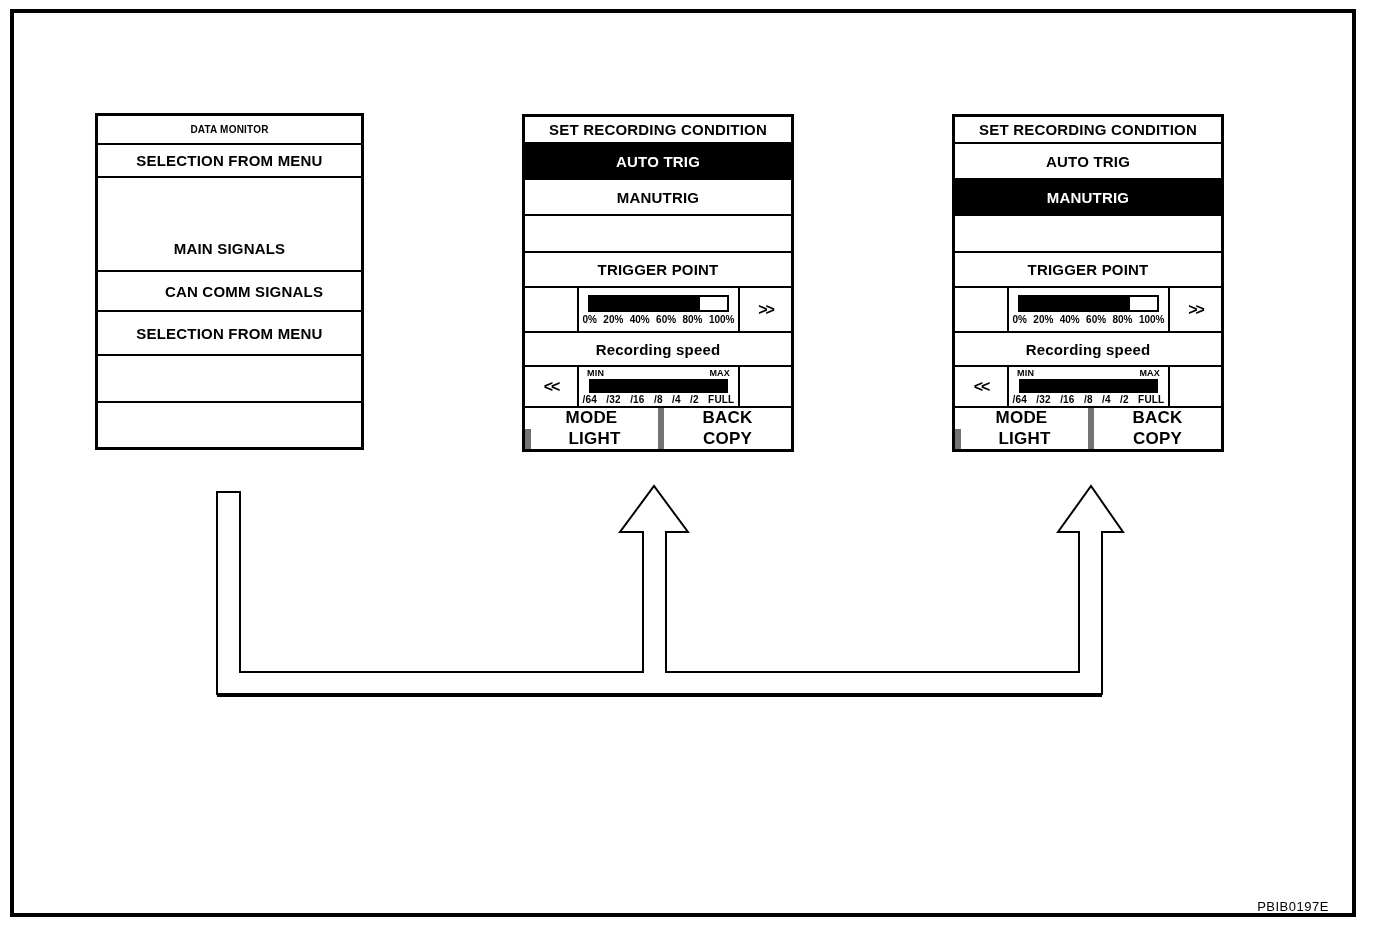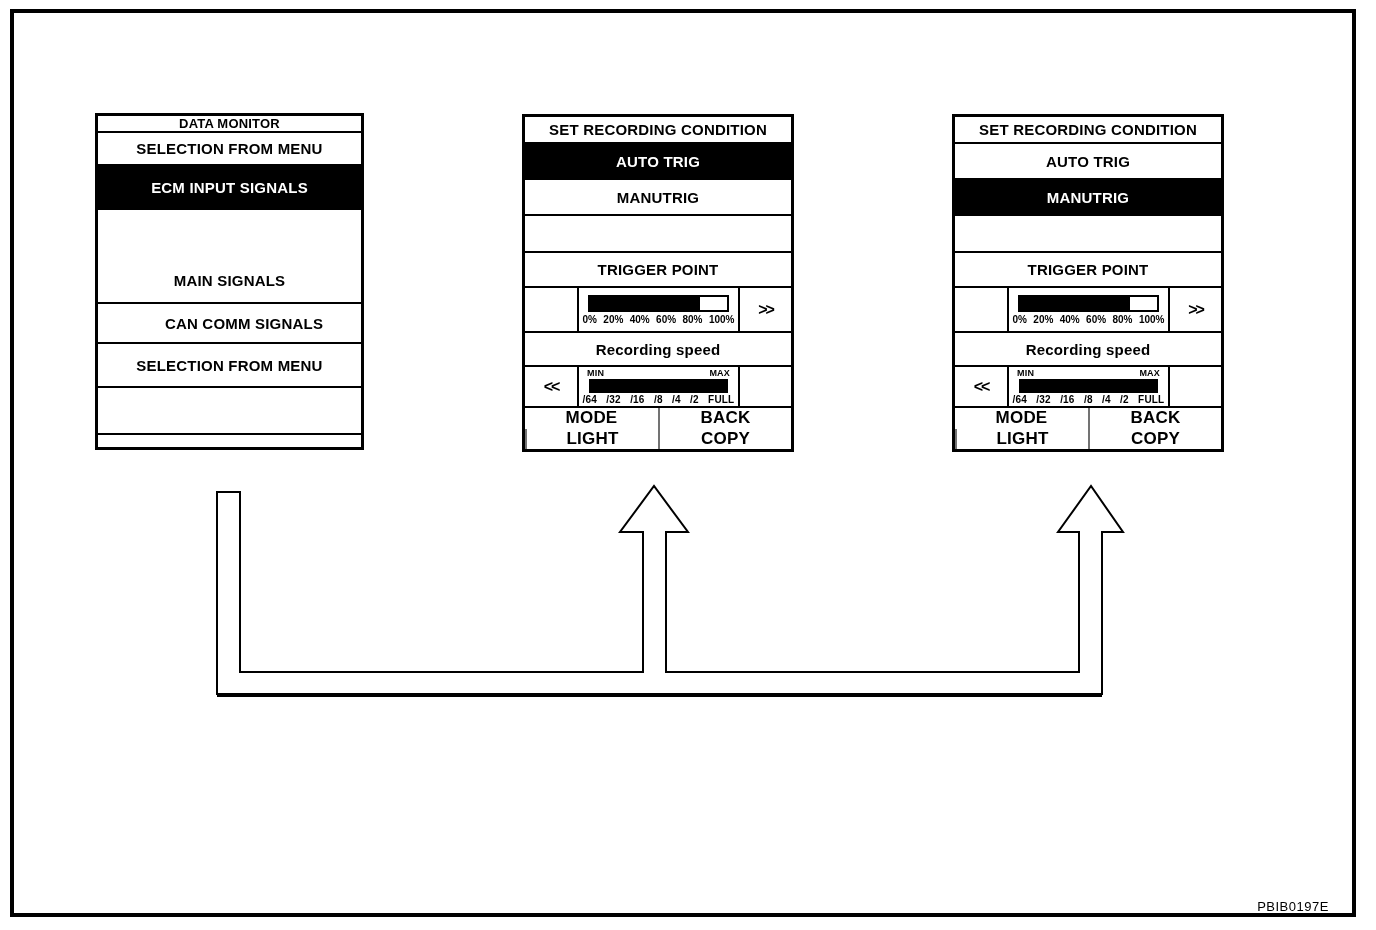--- a/index.html
+++ b/index.html
@@ -16,21 +16,21 @@
   .row.grow{flex:1;}
   .inv{background:#000;color:#fff;}
   
   .split{display:grid;padding:0;align-items:stretch;justify-items:stretch;}
   .trig-row,.speed-row{grid-template-columns:52px 163px 1fr;}
   .cell{box-sizing:border-box;display:flex;flex-direction:column;
         align-items:center;justify-content:center;}
   .cell.bordered{border-left:2px solid #000;border-right:2px solid #000;}
   .keys{grid-template-columns:1fr 1fr;}
   .key{box-sizing:border-box;display:flex;align-items:center;justify-content:center;
-       font-weight:bold;font-size:17px;border-left:2px solid #737373;}
+       font-weight:bold;font-size:17px;border-left:6px solid #737373;}
   .key:first-child{border-left:none;}
   
   .bar-outline{width:137px;height:13px;border:2px solid #000;box-sizing:content-box;
                background:#fff;}
   .bar-fill{height:100%;background:#000;}
   .scale{display:flex;justify-content:space-between;width:152px;
          font-weight:bold;font-size:10px;margin-top:2px;letter-spacing:0;}
   .minmax{display:flex;justify-content:space-between;width:143px;
           font-weight:bold;font-size:9px;margin-bottom:1px;}
   .speed-bar{width:139px;height:14px;background:#fff;border:0;}
@@ -43,23 +43,22 @@
   .arrow-svg{position:absolute;left:200px;top:470px;}
 </style>
 </head>
 <body>
 
 <div id="stage">
 
   <div class="frame"></div>
 
   <div class="panel" style="left:95px;top:113px;width:269px;height:337px;">
-    <div class="row" style="height:17px;font-size:13px;">DATA MONITOR</div>
+    <div class="row" style="height:29px;font-size:10px;">DATA MONITOR</div>
     <div class="row" style="height:33px;">SELECTION FROM MENU</div>
-    <div class="row inv" style="height:44px;">ECM INPUT SIGNALS</div>
     <div class="row" style="height:46px;margin-top:48px;">MAIN SIGNALS</div>
     <div class="row" style="height:40px;padding-left:29px;">CAN COMM SIGNALS</div>
     <div class="row" style="height:44px;">SELECTION FROM MENU</div>
     <div class="row" style="height:47px;"></div>
     <div class="row grow"></div>
   </div>
 
   <div class="panel" style="left:522px;top:114px;width:272px;height:338px;">
     <div class="row" style="height:27px;">SET RECORDING CONDITION</div>
     <div class="row inv" style="height:36px;">AUTO TRIG</div>

